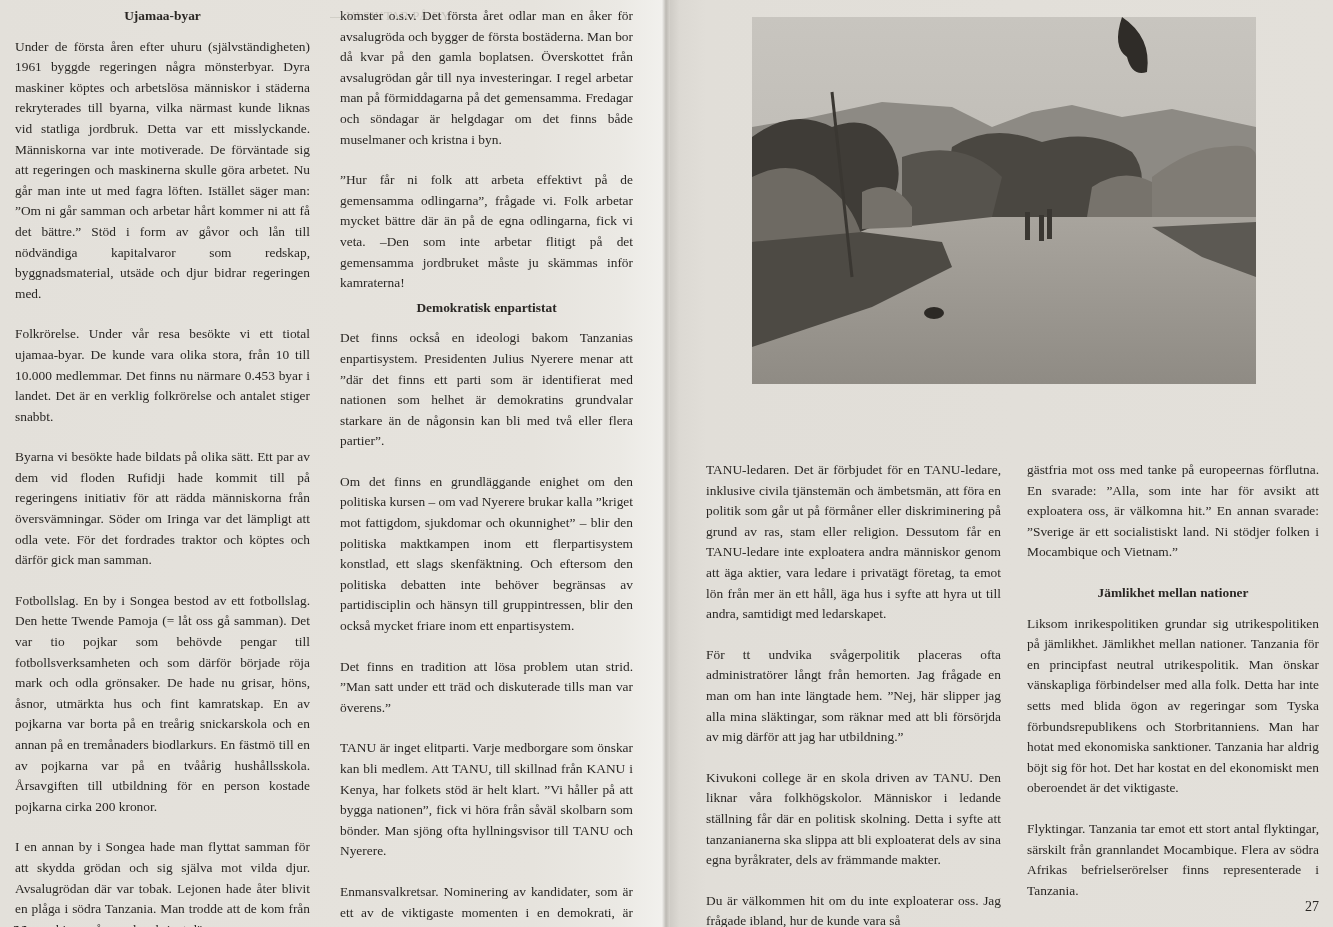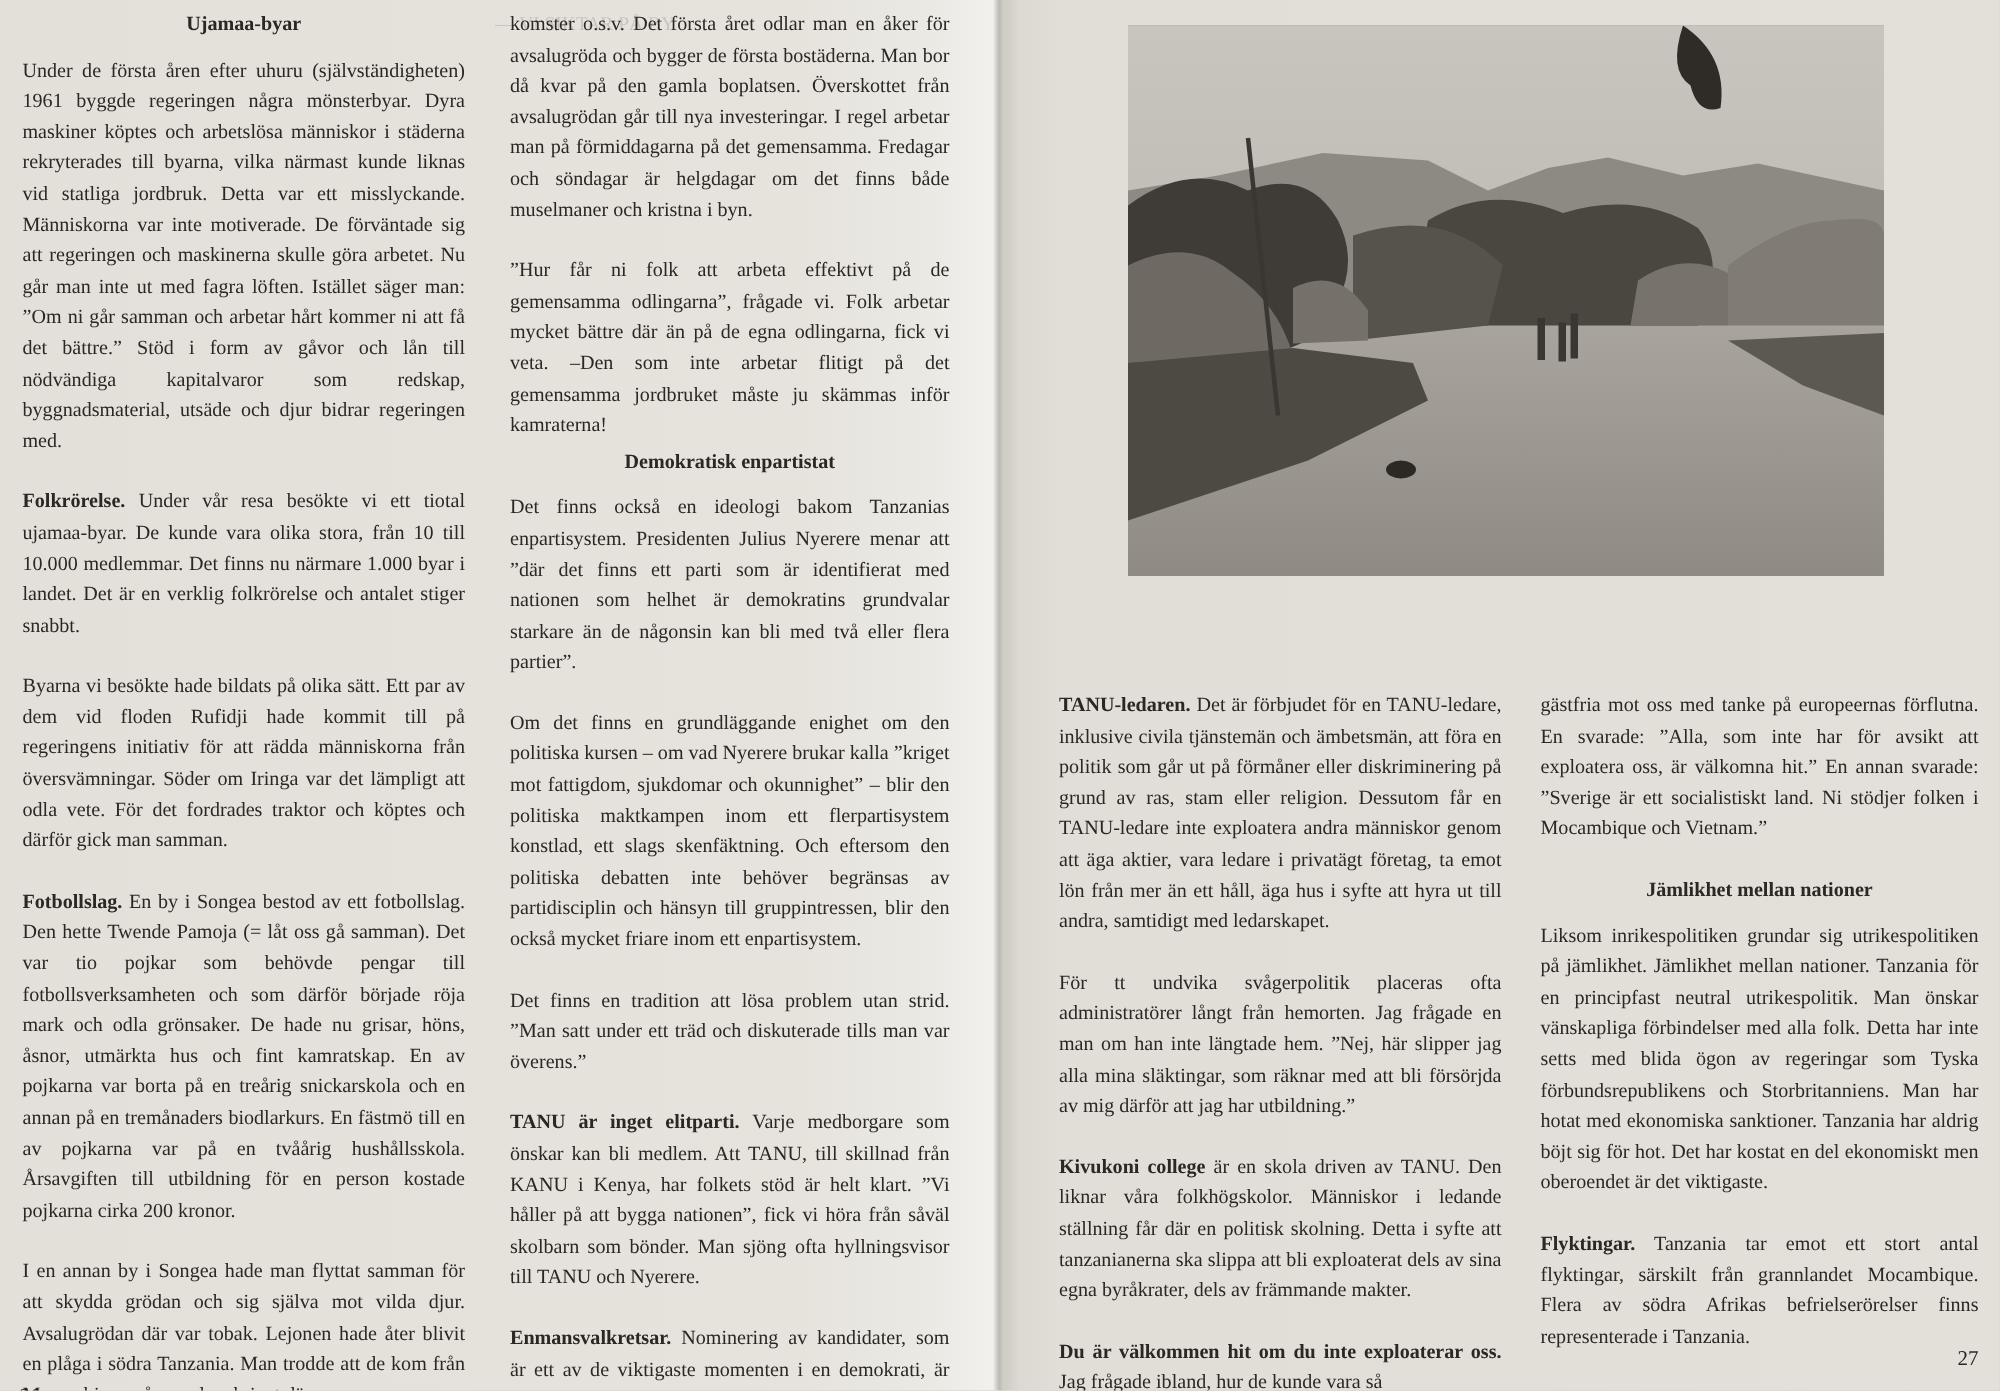--- a/index.html
+++ b/index.html
@@ -26,21 +26,21 @@
   .column {
     position: absolute; font-size: 13.4px; line-height: 20.6px; text-align: justify;
   }
   .col1 { left: 15px; top: 6px; width: 295px; }
   .col2 { left: 340px; top: 6px; width: 293px; }
   .col3 { left: 706px; top: 460px; width: 295px; }
   .col4 { left: 1027px; top: 460px; width: 292px; }
   .column p { margin-bottom: 20px; }
   .column p.tight { margin-bottom: 4px; }
   .heading { font-weight: bold; text-align: center; margin-bottom: 10px; }
-  .runin { font-weight: bold; }
+  .runin { font-weight: normal; }
   .photo {
     position: absolute; left: 752px; top: 17px; width: 504px; height: 367px;
     overflow: hidden; background: #9a968f;
   }
   .caption {
     position: absolute; left: 752px; top: 392px; width: 420px;
     font-style: italic; font-weight: bold; font-size: 13.4px; color: #2a2724;
   }
   .pagenum { position: absolute; font-size: 14px; }
   .pn-left { left: 13px; top: 924px; }
@@ -58,21 +58,21 @@
   <div class="page page-left">
     <div class="ghost" style="left:330px;top:6px;width:300px;">— VI SIKTAR PÅ BY</div>
   </div>
   <div class="page page-right"></div>
   <div class="gutter"></div>
 
   <div class="column col1">
     <div class="heading">Ujamaa-byar</div>
     <div id="col1-paras">
         <p><span>Under de första åren efter uhuru (självständigheten) 1961 byggde regeringen några mönsterbyar. Dyra maskiner köptes och arbetslösa människor i städerna rekryterades till byarna, vilka närmast kunde liknas vid statliga jordbruk. Detta var ett misslyckande. Människorna var inte motiverade. De förväntade sig att regeringen och maskinerna skulle göra arbetet. Nu går man inte ut med fagra löften. Istället säger man: ”Om ni går samman och arbetar hårt kommer ni att få det bättre.” Stöd i form av gåvor och lån till nödvändiga kapitalvaror som redskap, byggnadsmaterial, utsäde och djur bidrar regeringen med.</span></p>
-        <p><span class="runin">Folkrörelse.</span><span> Under vår resa besökte vi ett tiotal ujamaa-byar. De kunde vara olika stora, från 10 till 10.000 medlemmar. Det finns nu närmare 1.000 byar i landet. Det är en verklig folkrörelse och antalet stiger snabbt.</span></p>
+        <p><span class="runin">Folkrörelse.</span><span> Under vår resa besökte vi ett tiotal ujamaa-byar. De kunde vara olika stora, från 10 till 10.000 medlemmar. Det finns nu närmare 0.453 byar i landet. Det är en verklig folkrörelse och antalet stiger snabbt.</span></p>
         <p><span>Byarna vi besökte hade bildats på olika sätt. Ett par av dem vid floden Rufidji hade kommit till på regeringens initiativ för att rädda människorna från översvämningar. Söder om Iringa var det lämpligt att odla vete. För det fordrades traktor och köptes och därför gick man samman.</span></p>
         <p><span class="runin">Fotbollslag.</span><span> En by i Songea bestod av ett fotbollslag. Den hette Twende Pamoja (= låt oss gå samman). Det var tio pojkar som behövde pengar till fotbollsverksamheten och som därför började röja mark och odla grönsaker. De hade nu grisar, höns, åsnor, utmärkta hus och fint kamratskap. En av pojkarna var borta på en treårig snickarskola och en annan på en tremånaders biodlarkurs. En fästmö till en av pojkarna var på en tvåårig hushållsskola. Årsavgiften till utbildning för en person kostade pojkarna cirka 200 kronor.</span></p>
         <p><span>I en annan by i Songea hade man flyttat samman för att skydda grödan och sig själva mot vilda djur. Avsalugrödan där var tobak. Lejonen hade åter blivit en plåga i södra Tanzania. Man trodde att de kom från Mocambique på grund av kriget där.</span></p>
       </div>
   </div>
 
   <div class="column col2">
     <div id="col2-before">
         <p><span>komster o.s.v. Det första året odlar man en åker för avsalugröda och bygger de första bostäderna. Man bor då kvar på den gamla boplatsen. Överskottet från avsalugrödan går till nya investeringar. I regel arbetar man på förmiddagarna på det gemensamma. Fredagar och söndagar är helgdagar om det finns både muselmaner och kristna i byn.</span></p>
         <p class="tight"><span>”Hur får ni folk att arbeta effektivt på de gemensamma odlingarna”, frågade vi. Folk arbetar mycket bättre där än på de egna odlingarna, fick vi veta. –Den som inte arbetar flitigt på det gemensamma jordbruket måste ju skämmas inför kamraterna!</span></p>

